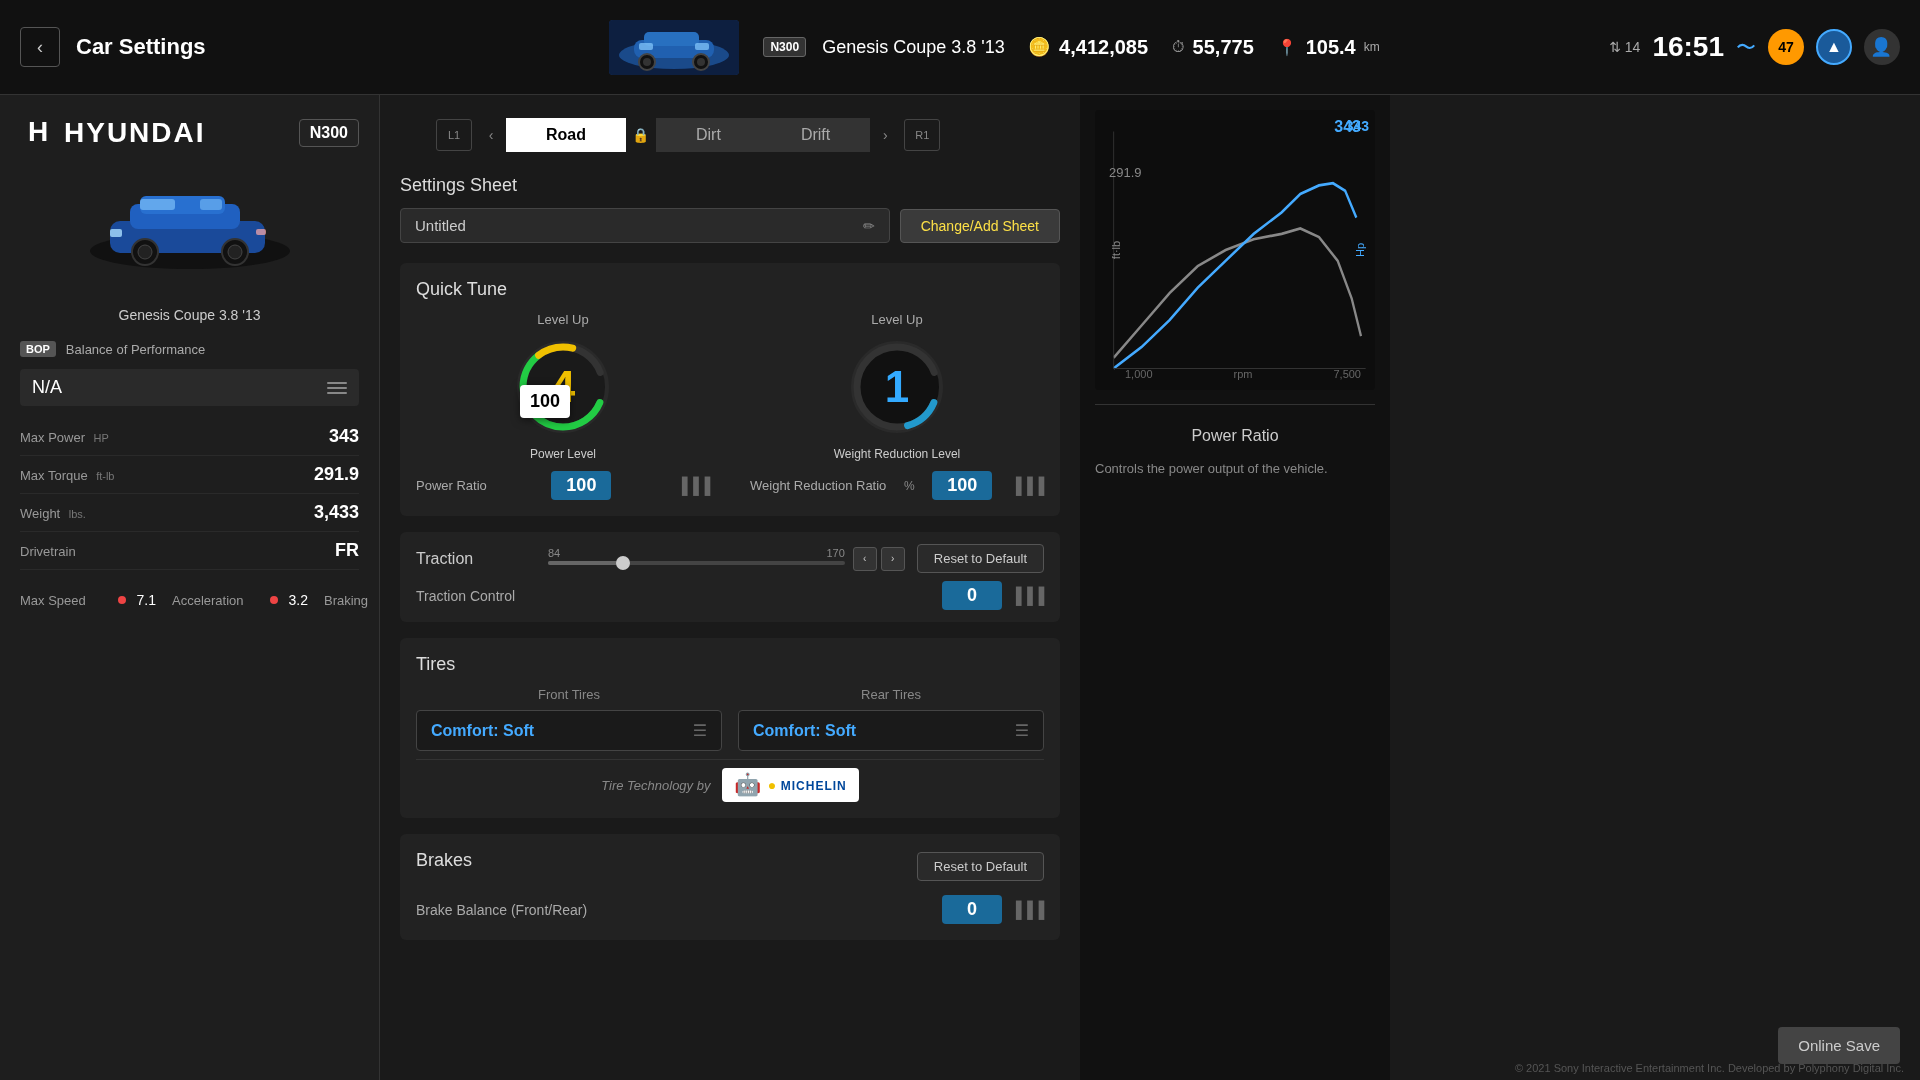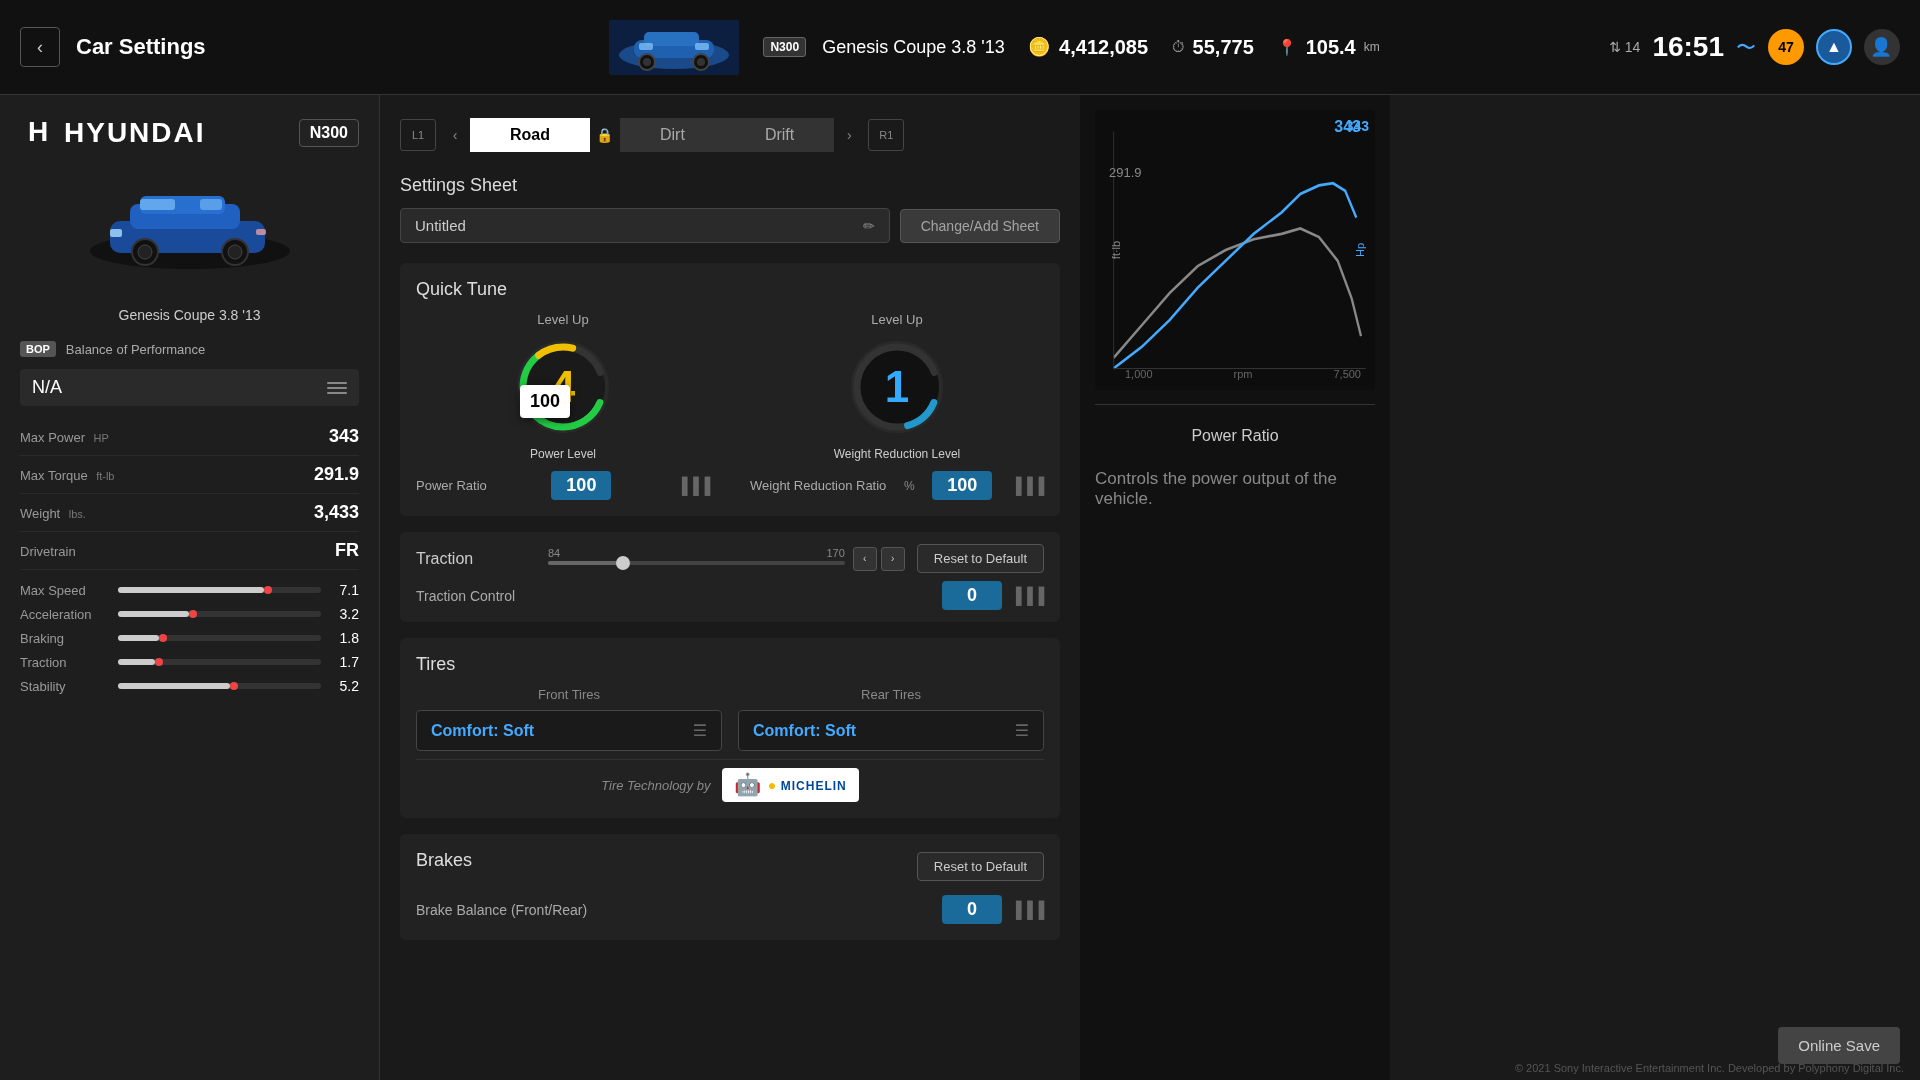--- a/index.html
+++ b/index.html
@@ -225,23 +225,24 @@
       font-size: 11px;
       color: #777;
       margin-left: 4px;
     }
     .stat-number {
       font-size: 18px;
       font-weight: bold;
       color: #fff;
     }
     .perf-section {
-      display: flex;
-      flex-direction: column;
-      gap: 8px;
+      margin-top: 10px;
+      display: flex;
+      flex-direction: row;
+      gap: 16px;
     }
     .perf-row {
       display: flex;
       align-items: center;
       gap: 8px;
     }
     .perf-label {
       font-size: 13px;
       color: #999;
       width: 90px;
@@ -297,20 +298,21 @@
       flex-direction: column;
       gap: 10px;
     }
 
     
     .tab-nav {
       display: flex;
       align-items: center;
       gap: 0;
       margin-bottom: 20px;
+      margin-left: 36px;
     }
     .tab-arrow {
       width: 30px; height: 40px;
       display: flex; align-items: center; justify-content: center;
       cursor: pointer;
       color: #888;
       font-size: 14px;
     }
     .tab-btn {
       padding: 8px 40px;
@@ -360,21 +362,21 @@
     }
     .edit-icon {
       color: #888;
       font-size: 14px;
     }
     .change-sheet-btn {
       background: #3a3a3a;
       border: 1px solid #555;
       border-radius: 4px;
       padding: 8px 20px;
-      color: #a3a3a3;
+      color: #fde047;
       font-size: 14px;
       cursor: pointer;
       white-space: nowrap;
     }
 
     
     .quick-tune-section {
       background: #222;
       border-radius: 6px;
       padding: 16px;
@@ -647,24 +649,24 @@
       font-size: 11px;
       color: #666;
     }
     .power-ratio-title {
       font-size: 16px;
       color: #ccc;
       text-align: center;
       margin-top: 8px;
     }
     .power-ratio-desc {
-      font-size: 17px;
+      font-size: 13px;
       color: #888;
       text-align: left;
-      margin-top: 14px;
+      margin-top: 6px;
     }
 
     
     .popup-overlay {
       position: absolute;
       top: 0; left: 0; right: 0; bottom: 0;
       pointer-events: none;
       z-index: 20;
     }
     .tooltip-popup {

